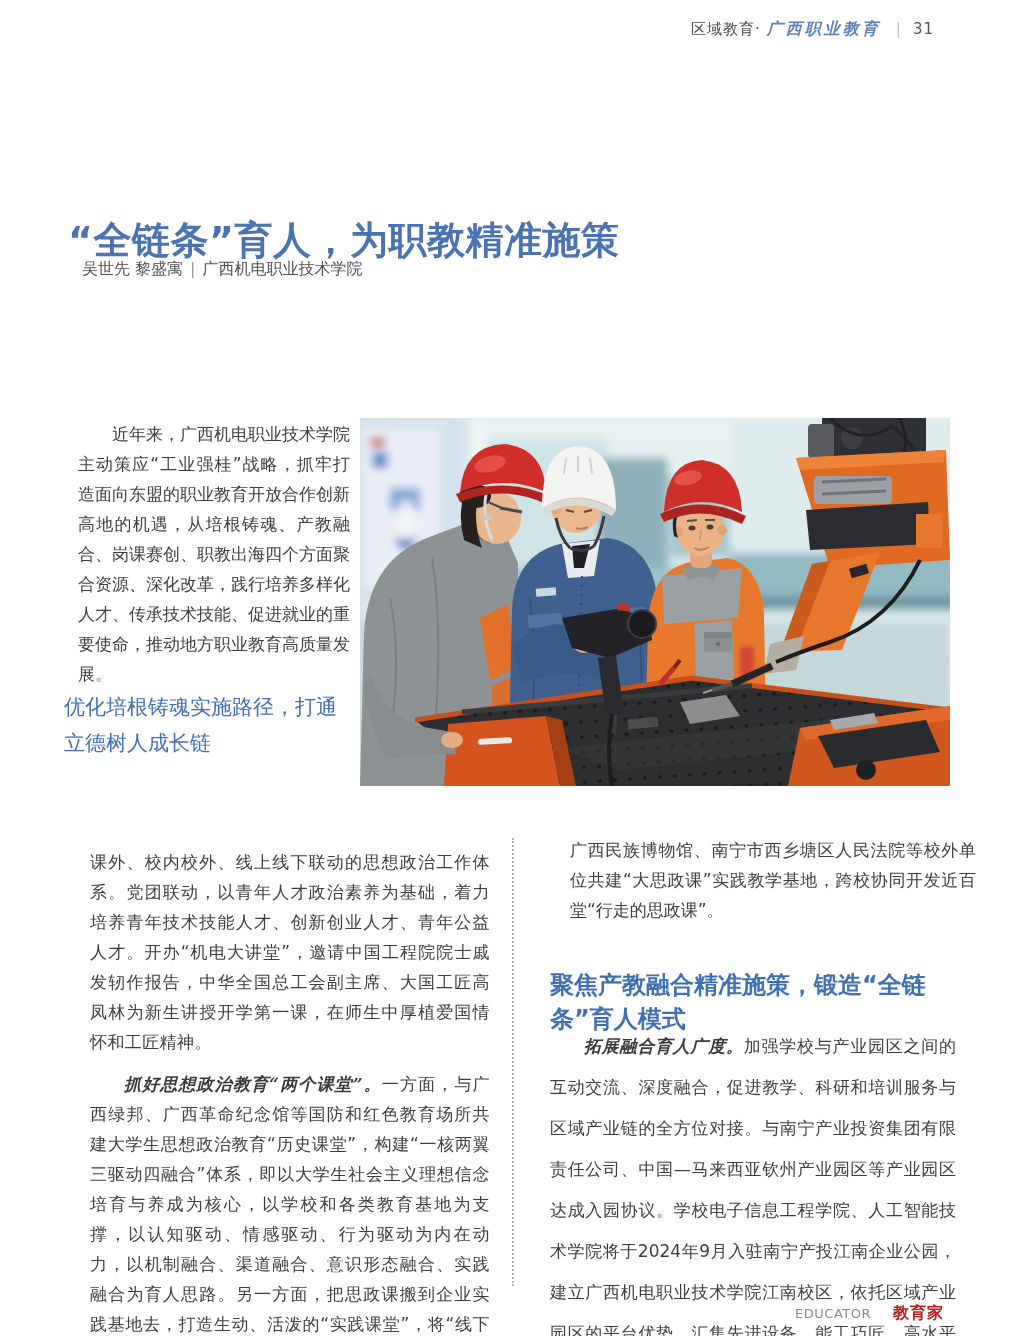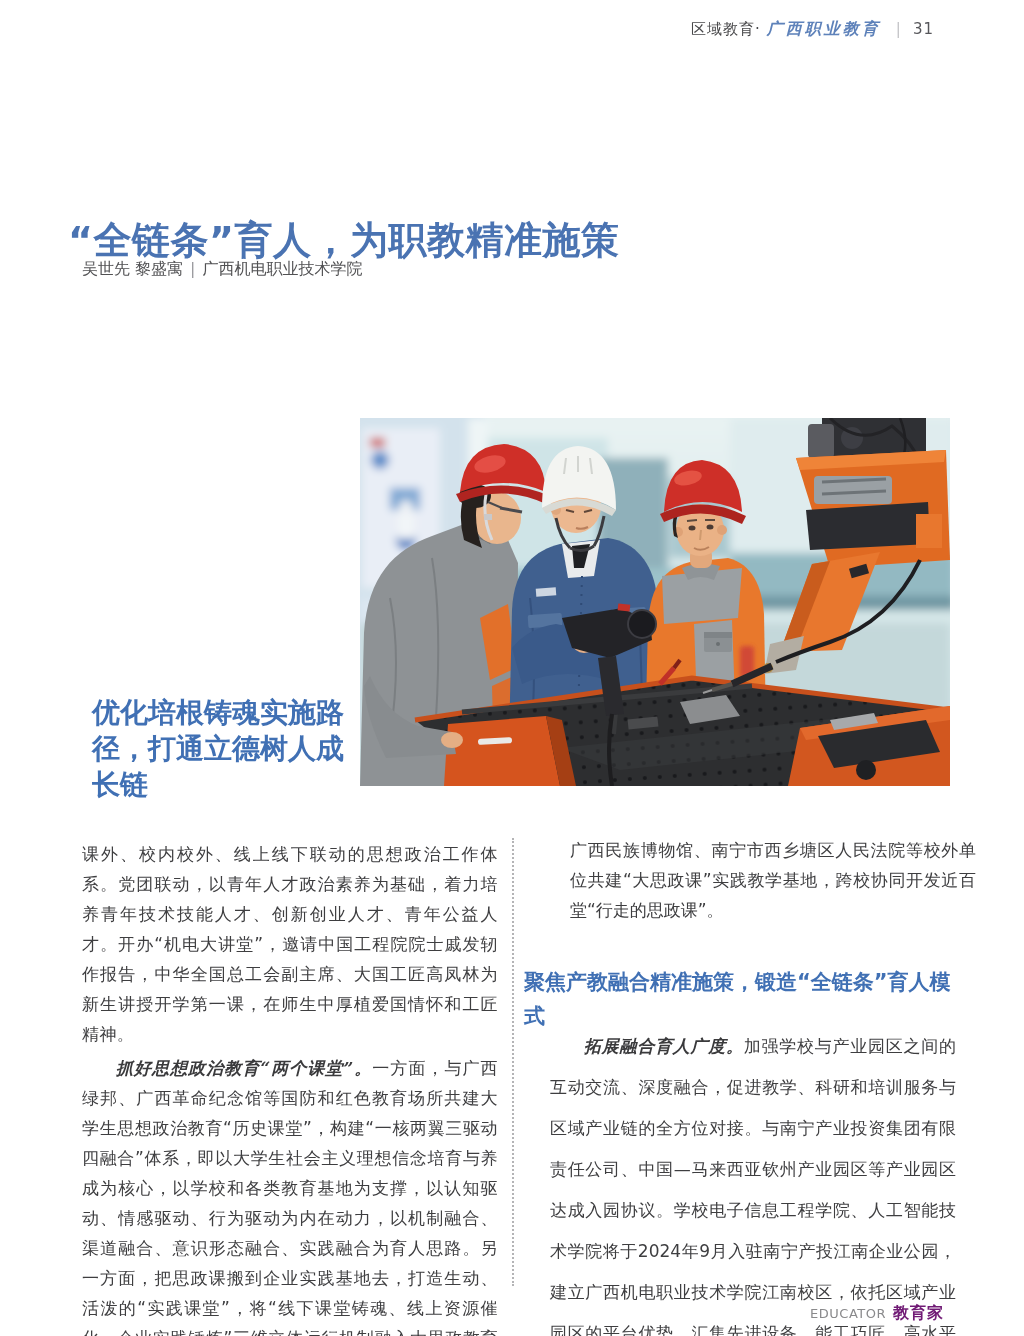--- a/index.html
+++ b/index.html
@@ -14,39 +14,39 @@
   .hdr .pnum{color:#56565a;text-align:right;}
 
   
   .title{position:absolute;left:68px;top:190px;font-size:38px;font-weight:bold;color:#4a73b2;letter-spacing:0.5px;white-space:nowrap;}
   .byline{position:absolute;left:82px;top:259px;font-size:16px;color:#515153;}
   .byline .sep{color:#9a9a9e;margin:0 7px;}
 
   
   .jt{text-align:justify;text-justify:inter-character;}
   .intro{position:absolute;left:78px;top:419px;width:272px;font-size:17px;line-height:30px;text-indent:34px;}
-  .h1a{position:absolute;left:92px;top:672px;width:276px;font-size:28px;line-height:36px;font-weight:bold;color:#4070b4;}
+  .h1a{position:absolute;left:64px;top:672px;width:276px;font-size:21px;line-height:36px;font-weight:normal;color:#4070b4;}
   .p2narrow{position:absolute;left:78px;top:748px;width:272px;font-size:17px;line-height:30px;text-indent:34px;}
   .leftwide{position:absolute;left:78px;top:835px;width:424px;font-size:17px;line-height:30px;letter-spacing:0.4px;}
-  .leftwide p{margin:4px;}
+  .leftwide p{margin:12px;}
   .leftwide .p3{text-indent:34px;}
   .rcol1{position:absolute;left:550px;top:835px;width:406px;font-size:17px;line-height:30px;margin-left:20px;}
-  .h2a{position:absolute;left:524px;top:948px;width:430px;font-size:21px;line-height:34px;font-weight:bold;color:#4070b4;}
+  .h2a{position:absolute;left:550px;top:948px;width:430px;font-size:24px;line-height:34px;font-weight:bold;color:#4070b4;}
   .rcol2{position:absolute;left:550px;top:1026px;width:406px;font-size:17px;line-height:41px;text-indent:34px;}
   .lead{font-family:"DejaVu Serif","Liberation Serif",serif;font-style:italic;font-weight:bold;color:#3a3a3c;}
 
   .vdots{position:absolute;left:512px;top:838px;height:448px;width:0;border-left:2px dotted #b4b4b6;}
 
   
   .photo{position:absolute;left:360px;top:418px;width:590px;height:368px;background:#d7e8ea;}
   .photo svg{display:block;}
 
   
   .ftr{position:absolute;top:1303px;right:80px;font-size:13px;color:#8a8a8c;letter-spacing:0.5px;}
-  .ftr .cn{font-size:16px;font-weight:bold;color:#701a75;margin-left:7px;letter-spacing:1px;text-align:right;}
+  .ftr .cn{font-size:16px;font-weight:bold;color:#b91c1c;margin-left:22px;letter-spacing:1px;text-align:right;}
 </style>
 </head>
 <body>
 
 <div class="page">
 
   <div class="hdr">
     <span>区域教育·</span><span class="journal">广西职业教育</span><span class="bar">|</span><span class="pnum">31</span>
   </div>
 
@@ -229,20 +229,21 @@
       <g>
         <polygon points="440,310 590,288 590,368 428,368" fill="#d2571f"></polygon>
         <polygon points="440,310 590,288 590,302 446,322" fill="#e2692c"></polygon>
         <polygon points="458,318 566,302 580,334 474,350" fill="#2a2b2e"></polygon>
         <circle cx="506" cy="352" r="10" fill="#1f2023"></circle>
         <polygon points="470,302 514,295 518,305 474,312" fill="#a7a9ab"></polygon>
       </g>
     </svg>
   </div>
 
+  <div class="intro jt">近年来，广西机电职业技术学院主动策应“工业强桂”战略，抓牢打造面向东盟的职业教育开放合作创新高地的机遇，从培根铸魂、产教融合、岗课赛创、职教出海四个方面聚合资源、深化改革，践行培养多样化人才、传承技术技能、促进就业的重要使命，推动地方职业教育高质量发展。</div>
 
   <h2 class="h1a">优化培根铸魂实施路径，打通立德树人成长链</h2>
 
 
   <div class="leftwide jt">
     <p>课外、校内校外、线上线下联动的思想政治工作体系。党团联动，以青年人才政治素养为基础，着力培养青年技术技能人才、创新创业人才、青年公益人才。开办“机电大讲堂”，邀请中国工程院院士戚发轫作报告，中华全国总工会副主席、大国工匠高凤林为新生讲授开学第一课，在师生中厚植爱国情怀和工匠精神。</p>
     <p class="p3"><span class="lead">抓好思想政治教育“两个课堂”。</span><span>一方面，与广西绿邦、广西革命纪念馆等国防和红色教育场所共建大学生思想政治教育“历史课堂”，构建“一核两翼三驱动四融合”体系，即以大学生社会主义理想信念培育与养成为核心，以学校和各类教育基地为支撑，以认知驱动、情感驱动、行为驱动为内在动力，以机制融合、渠道融合、意识形态融合、实践融合为育人思路。另一方面，把思政课搬到企业实践基地去，打造生动、活泼的“实践课堂”，将“线下课堂铸魂、线上资源催化、企业实践锤炼”三维立体运行机制融入大思政教育体系。与广西路桥工程集团有限公司道桥分公司、</span></p>
   </div>
 
   <div class="vdots"></div>

